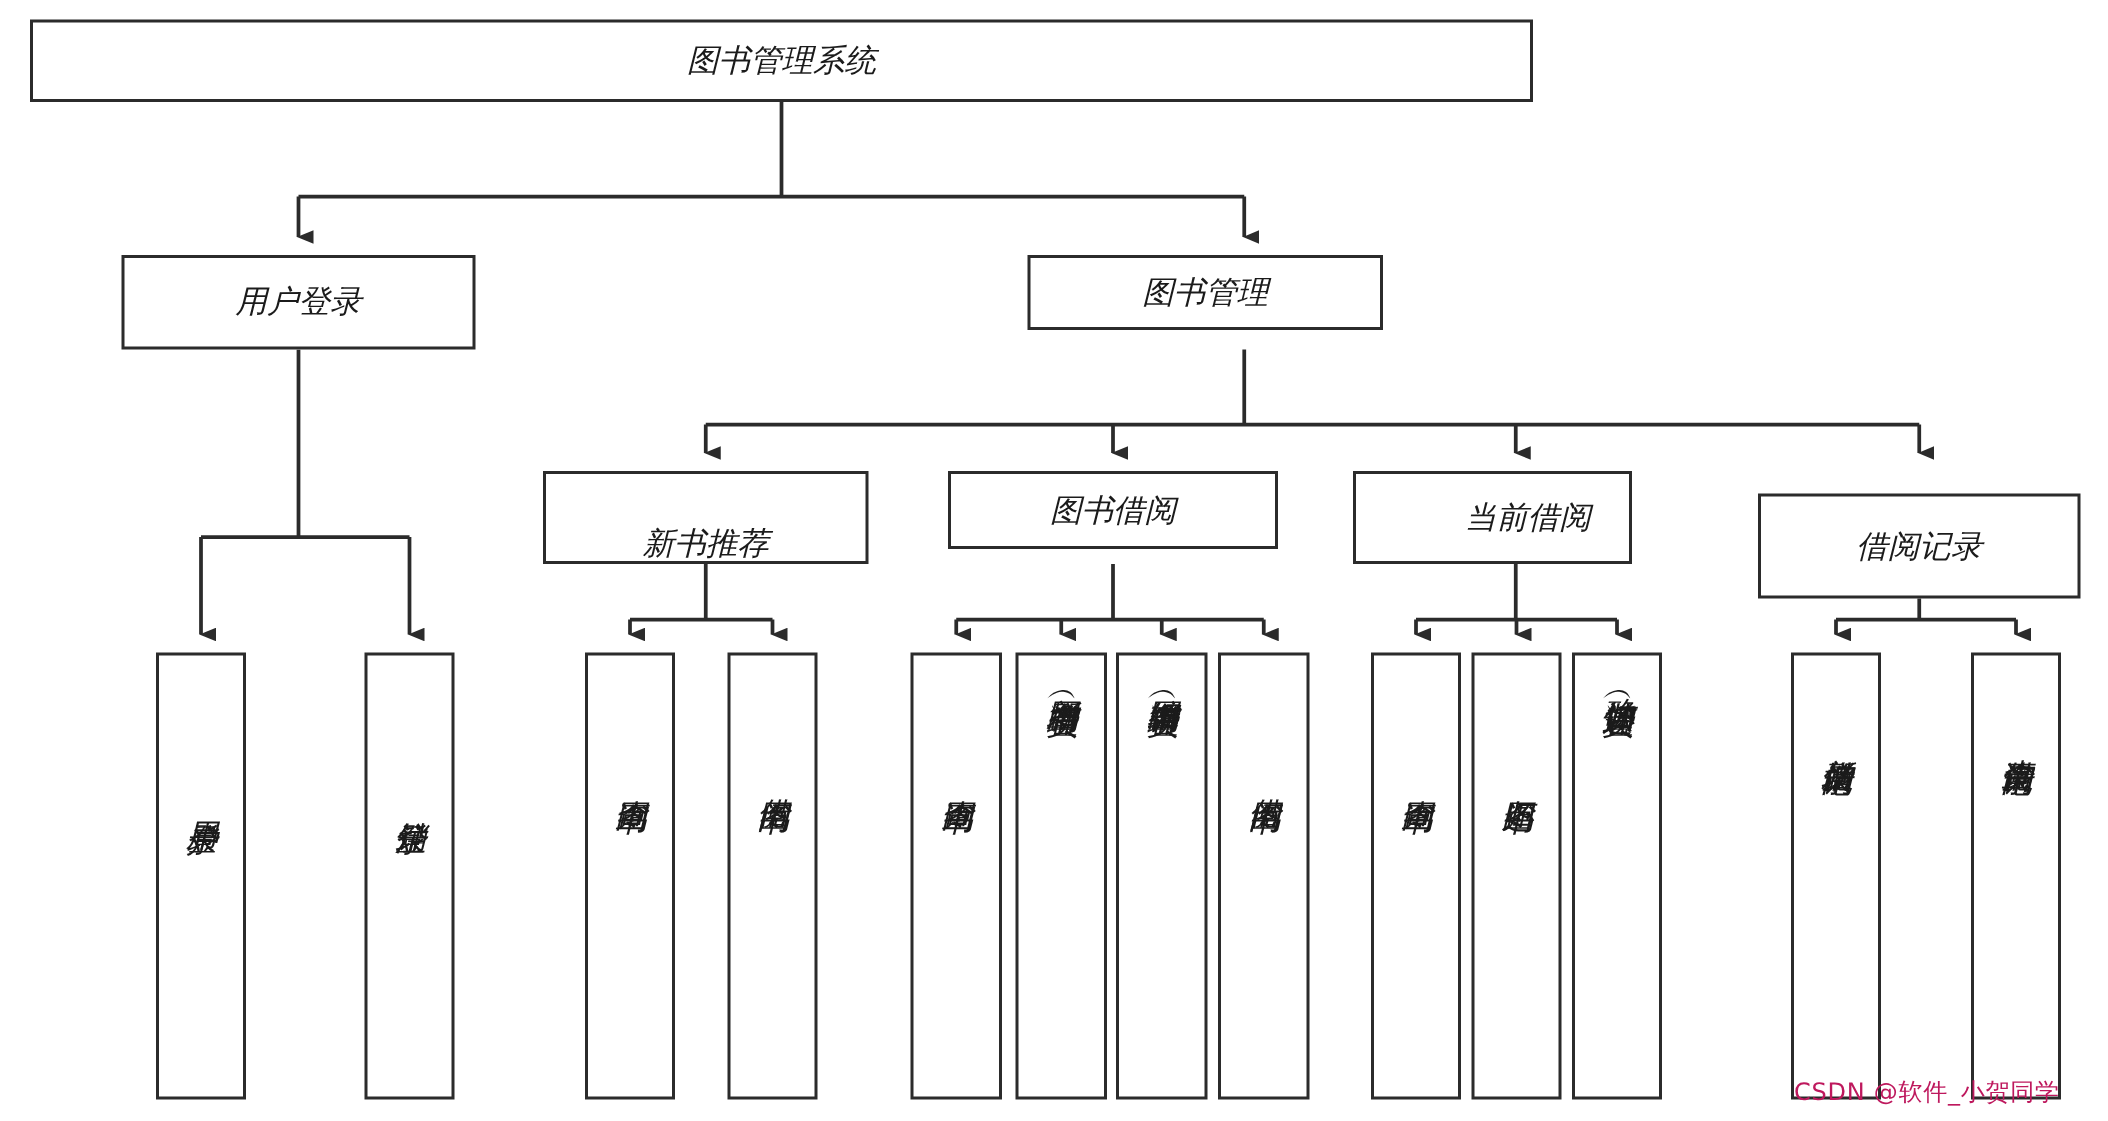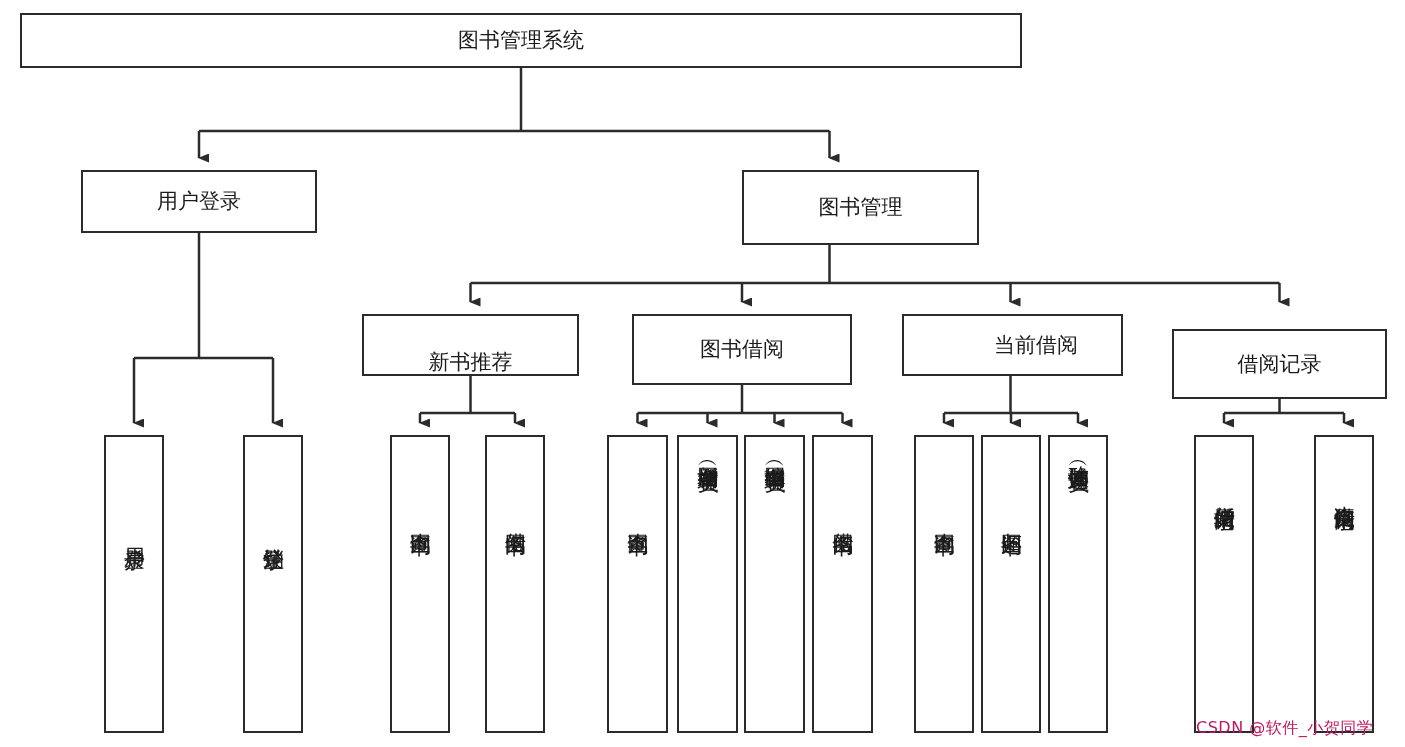--- a/index.html
+++ b/index.html
@@ -41,20 +41,21 @@
     
     align-items: flex-start;
     justify-content: center;
     padding-top: 4px;
   }
   .node-label {
     color: #1b1b1b;
     line-height: 1.08;
     white-space: pre;
     text-align: center;
+    font-style: italic;
   }
   .node.h .node-label {
     font-size: 21px;
   }
   .node.v .node-label {
     font-size: 21px;
     writing-mode: vertical-rl;
     text-orientation: upright;
     letter-spacing: 1px;
     line-height: 1;
@@ -114,30 +115,30 @@
       </g>
   </svg>
 
   <div id="node-layer">
       <div class="node h" style="left: 20px; top: 13px; width: 1002px; height: 55px;">
         <span class="node-label">图书管理系统</span>
       </div>
       <div class="node h" style="left: 81px; top: 170px; width: 236px; height: 63px;">
         <span class="node-label">用户登录</span>
       </div>
-      <div class="node h" style="left: 742px; top: 170px; width: 237px; height: 75px;">
+      <div class="node h" style="left: 685px; top: 170px; width: 237px; height: 50px;">
         <span class="node-label">图书管理</span>
       </div>
       <div class="node h" style="left: 362px; top: 314px; width: 217px; height: 62px; align-items: flex-end;">
         <span class="node-label">新书推荐</span>
       </div>
-      <div class="node h" style="left: 632px; top: 314px; width: 220px; height: 71px;">
+      <div class="node h" style="left: 632px; top: 314px; width: 220px; height: 52px;">
         <span class="node-label">图书借阅</span>
       </div>
-      <div class="node h" style="left: 902px; top: 314px; width: 221px; height: 62px; padding-left: 47px;">
+      <div class="node h" style="left: 902px; top: 314px; width: 186px; height: 62px; padding-left: 47px;">
         <span class="node-label">当前借阅</span>
       </div>
       <div class="node h" style="left: 1172px; top: 329px; width: 215px; height: 70px;">
         <span class="node-label">借阅记录</span>
       </div>
       <div class="node v" style="left: 104px; top: 435px; width: 60px; height: 298px;">
         <span class="node-label" style="margin-top: 90px;">用户登录</span>
       </div>
       <div class="node v" style="left: 243px; top: 435px; width: 60px; height: 298px;">
         <span class="node-label" style="margin-top: 90px;">注销登录</span>

